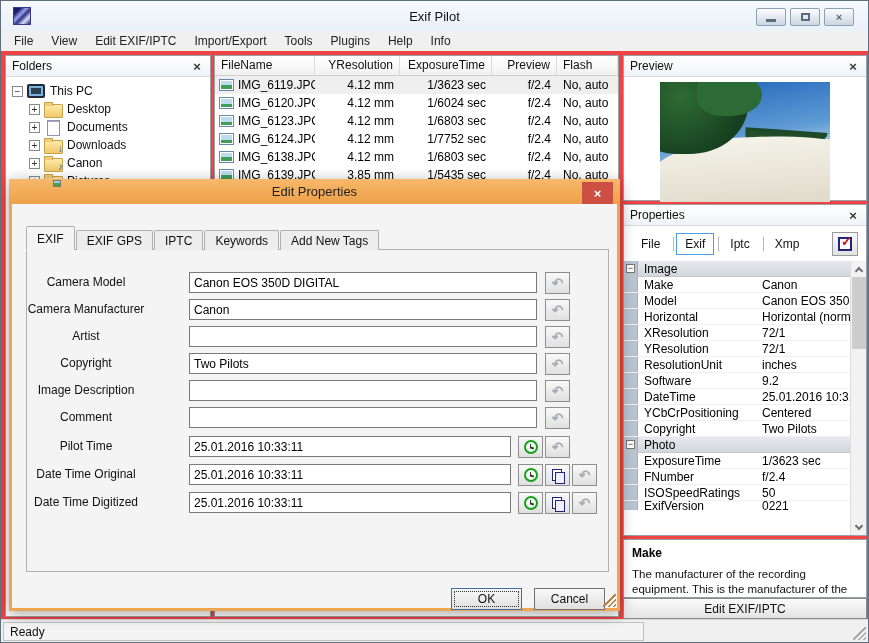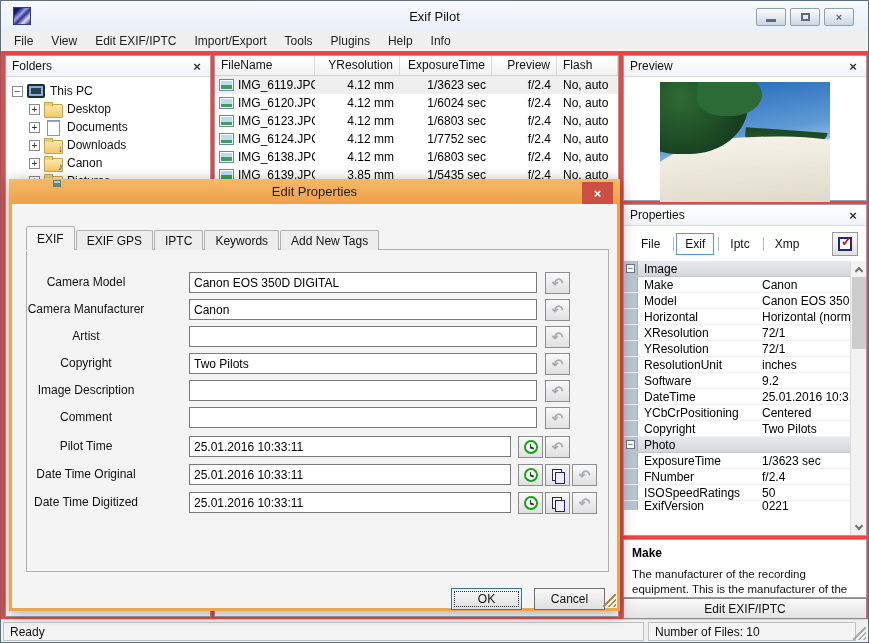--- a/index.html
+++ b/index.html
@@ -452,21 +452,20 @@
     <div class="desc-title">Make</div>
     <div class="desc-text">The manufacturer of the recording equipment. This is the manufacturer of the</div>
   </div>
 
   <div class="editbtn" style="left:622px; top:597px; width:244px;">
     <span>Edit EXIF/IPTC</span>
   </div>
 
   <div class="statusbar">
     <div class="spanel" style="left:2px; width:641px;">Ready</div>
-    <div class="spanel" style="left:647px; width:208px;">Number of Files: 10</div>
     <div class="grip"></div>
   </div>
 
   <div class="dialog">
     <div class="dlg-title">
       <span>Edit Properties</span>
     </div>
     <div class="dlg-x">
       <span>×</span>
     </div>

